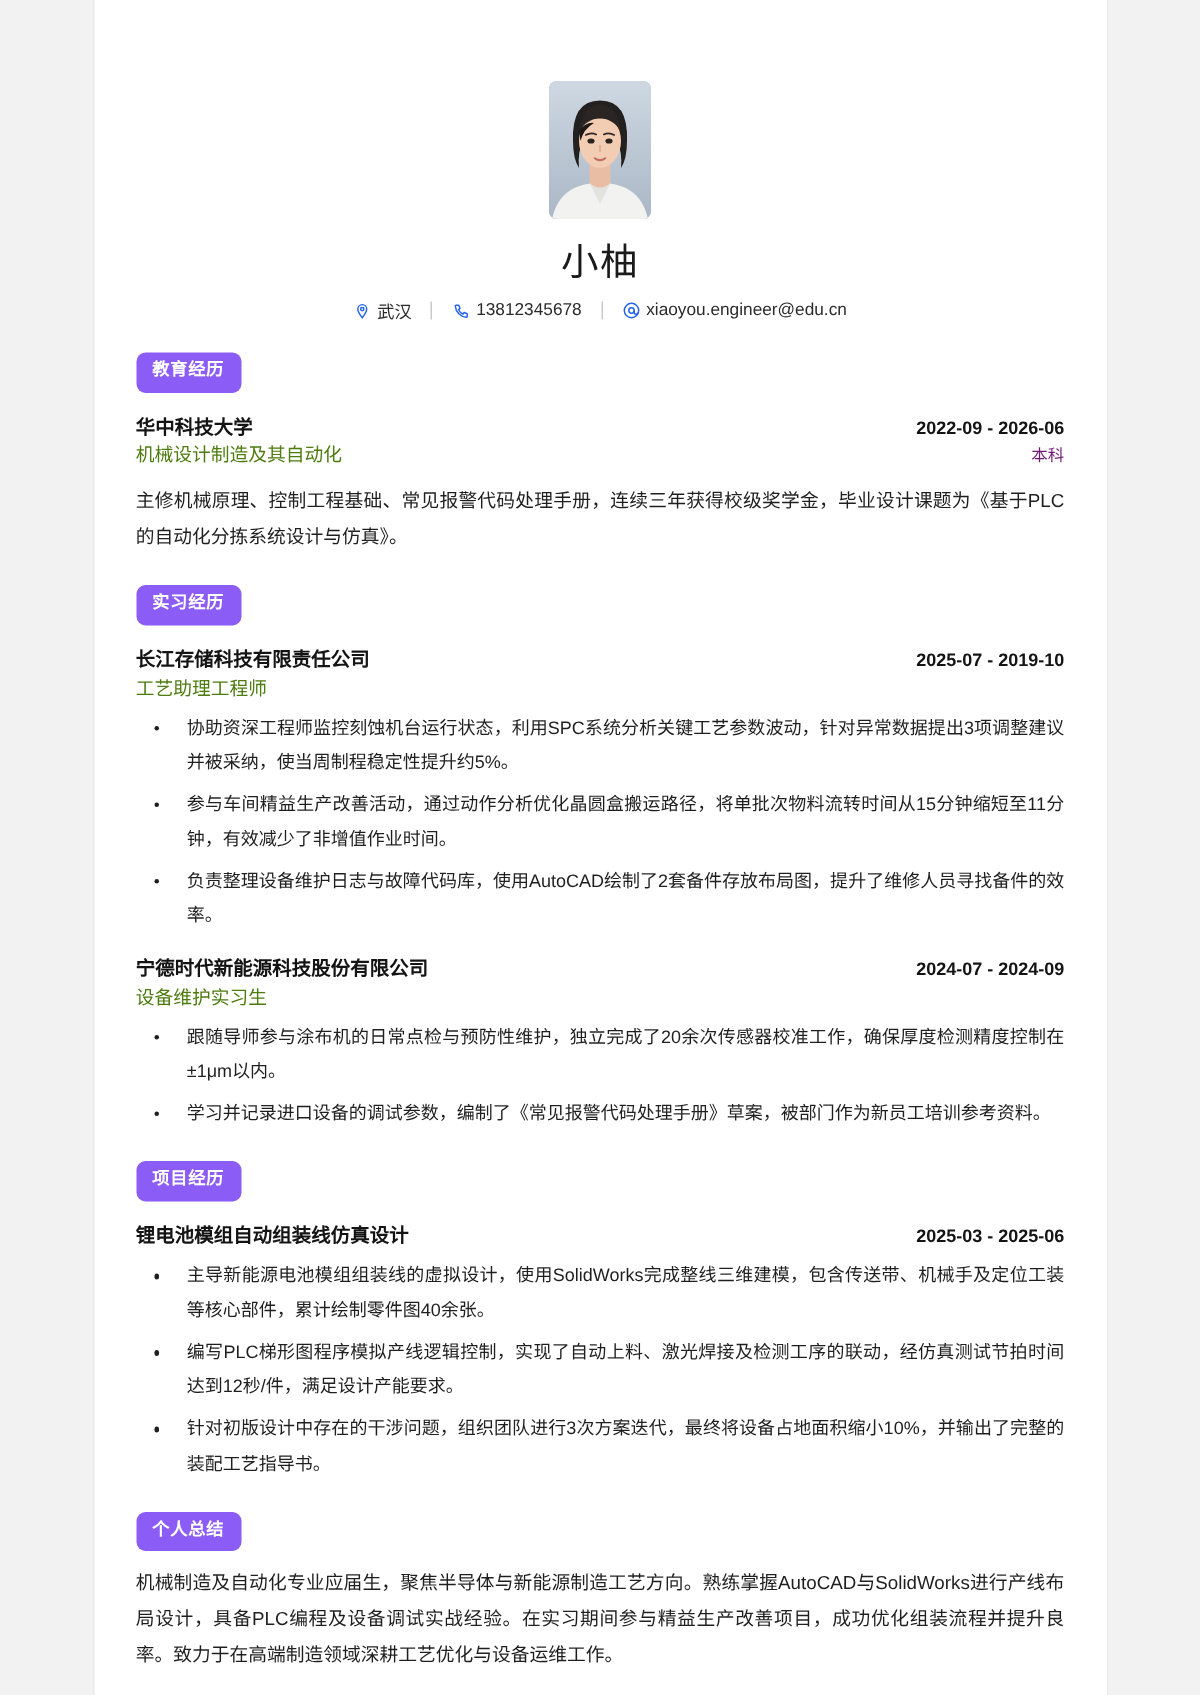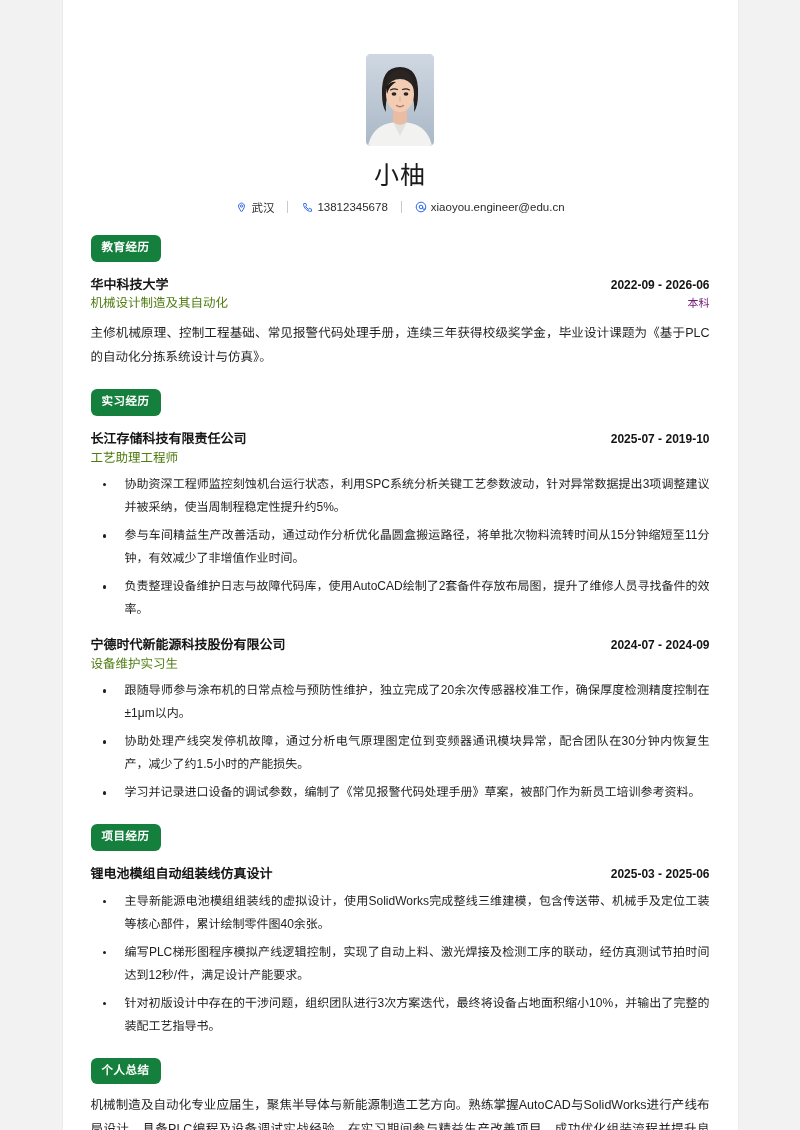--- a/index.html
+++ b/index.html
@@ -79,21 +79,21 @@
     width: 12px;
     height: 12px;
     color: #2563eb;
   }
   .c-icon svg { display: block; }
 
   
   .section { margin-top: 20px; }
   .badge {
     display: inline-block;
-    background: #15803d;
+    background: #8b5cf6;
     color: #ffffff;
     font-size: 11.5px;
     font-weight: 700;
     line-height: 1;
     padding: 7px 11px 8px 11px;
     border-radius: 6px;
     letter-spacing: .5px;
   }
 
   
@@ -278,21 +278,20 @@
       <div class="entry">
         <div class="entry-row">
           <span class="entry-title">宁德时代新能源科技股份有限公司</span>
           <span class="entry-date">2024-07 - 2024-09</span>
         </div>
         <div class="entry-row">
           <span class="entry-sub">设备维护实习生</span>
         </div>
         <ul class="bullets">
           <li>跟随导师参与涂布机的日常点检与预防性维护，独立完成了20余次传感器校准工作，确保厚度检测精度控制在±1μm以内。</li>
-          <li>协助处理产线突发停机故障，通过分析电气原理图定位到变频器通讯模块异常，配合团队在30分钟内恢复生产，减少了约1.5小时的产能损失。</li>
           <li>学习并记录进口设备的调试参数，编制了《常见报警代码处理手册》草案，被部门作为新员工培训参考资料。</li>
         </ul>
       </div>
     </div>
 
     <div class="section">
       <span class="badge">项目经历</span>
 
       <div class="entry">
         <div class="entry-row">

